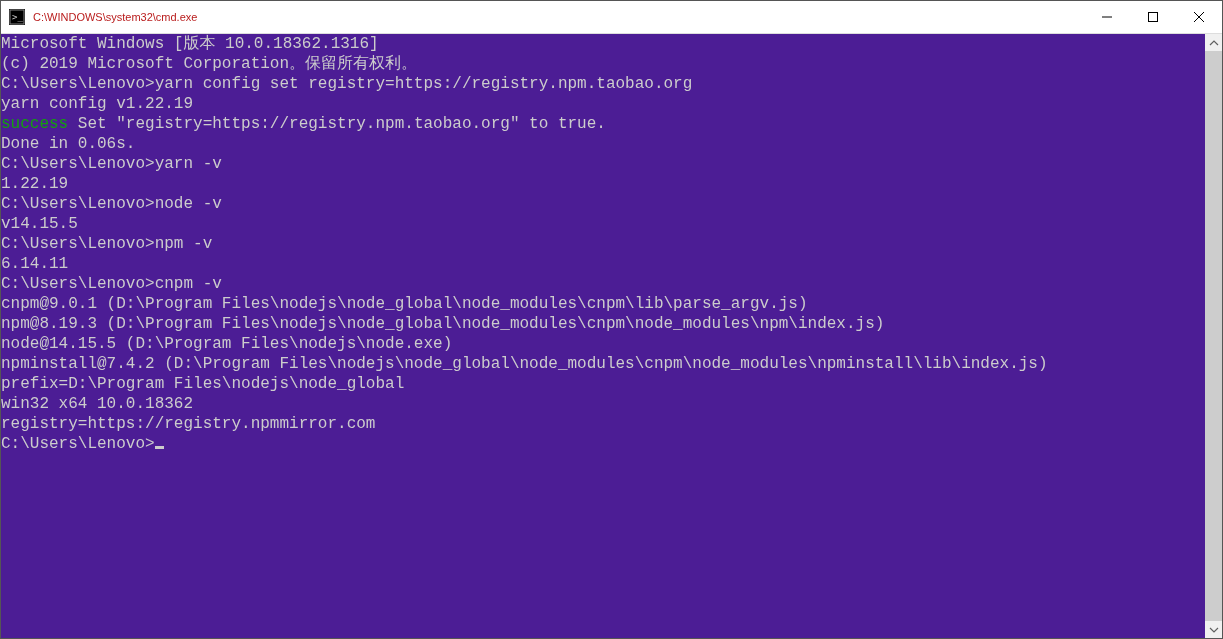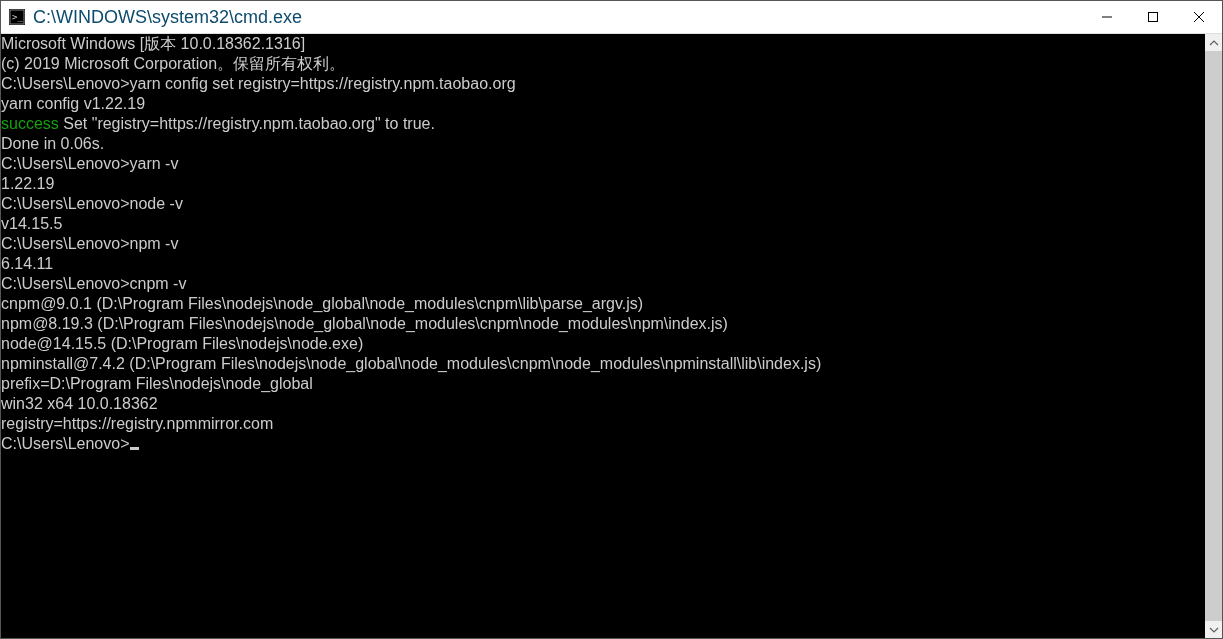--- a/index.html
+++ b/index.html
@@ -1,24 +1,24 @@
 <!DOCTYPE html>
 <html><head>
 <meta charset="utf-8">
 <style>
   html,body{margin:0;padding:0;height:100%;font-family:"Segoe UI",Arial,sans-serif;background:#fff;overflow:hidden}
   .window{width:1223px;height:639px;box-sizing:border-box;display:flex;flex-direction:column;border:1px solid #555;background:#fff}
   .titlebar{height:32px;background:#fff;display:flex;align-items:center;border-bottom:1px solid #ddd;user-select:none}
   .titlebar .app-icon{width:16px;height:16px;margin:0 8px;display:flex;align-items:center;justify-content:center}
-  .titlebar .title{flex:0 1 auto;font-size:18px;color:#0c4a6e;white-space:nowrap}
+  .titlebar .title{flex:0 1 auto;font-size:11px;color:#b91c1c;white-space:nowrap}
   .titlebar .spacer{flex:1}
   .titlebar .btn{width:46px;height:32px;display:flex;align-items:center;justify-content:center;color:#000}
   .titlebar .btn svg{width:10px;height:10px}
   .client{flex:1;display:flex;min-height:0}
-  .terminal{flex:1;background:#000000;color:#ccc;font-family:Liberation Sans, sans-serif;font-size:16px;line-height:20px;white-space:pre;overflow:hidden;letter-spacing:0}
+  .terminal{flex:1;background:#4c1d95;color:#ccc;font-family:Liberation Mono, monospace;font-size:16px;line-height:20px;white-space:pre;overflow:hidden;letter-spacing:0}
   .terminal .line{display:block}
   .scrollbar{width:17px;background:#f0f0f0;display:flex;flex-direction:column}
   .scrollbar .sb-btn{height:17px;display:flex;align-items:center;justify-content:center;color:#606060}
   .scrollbar .sb-track{flex:1;position:relative;background:#f0f0f0}
   .scrollbar .sb-thumb{position:absolute;left:0;right:0;top:0;height:100%;background:#cdcdcd}
   .success{color:#13a10e}
   .cursor{display:inline-block;width:9px;height:3px;background:#ccc;vertical-align:baseline;margin-bottom:-1px}
 </style>
 </head>
 <body>

